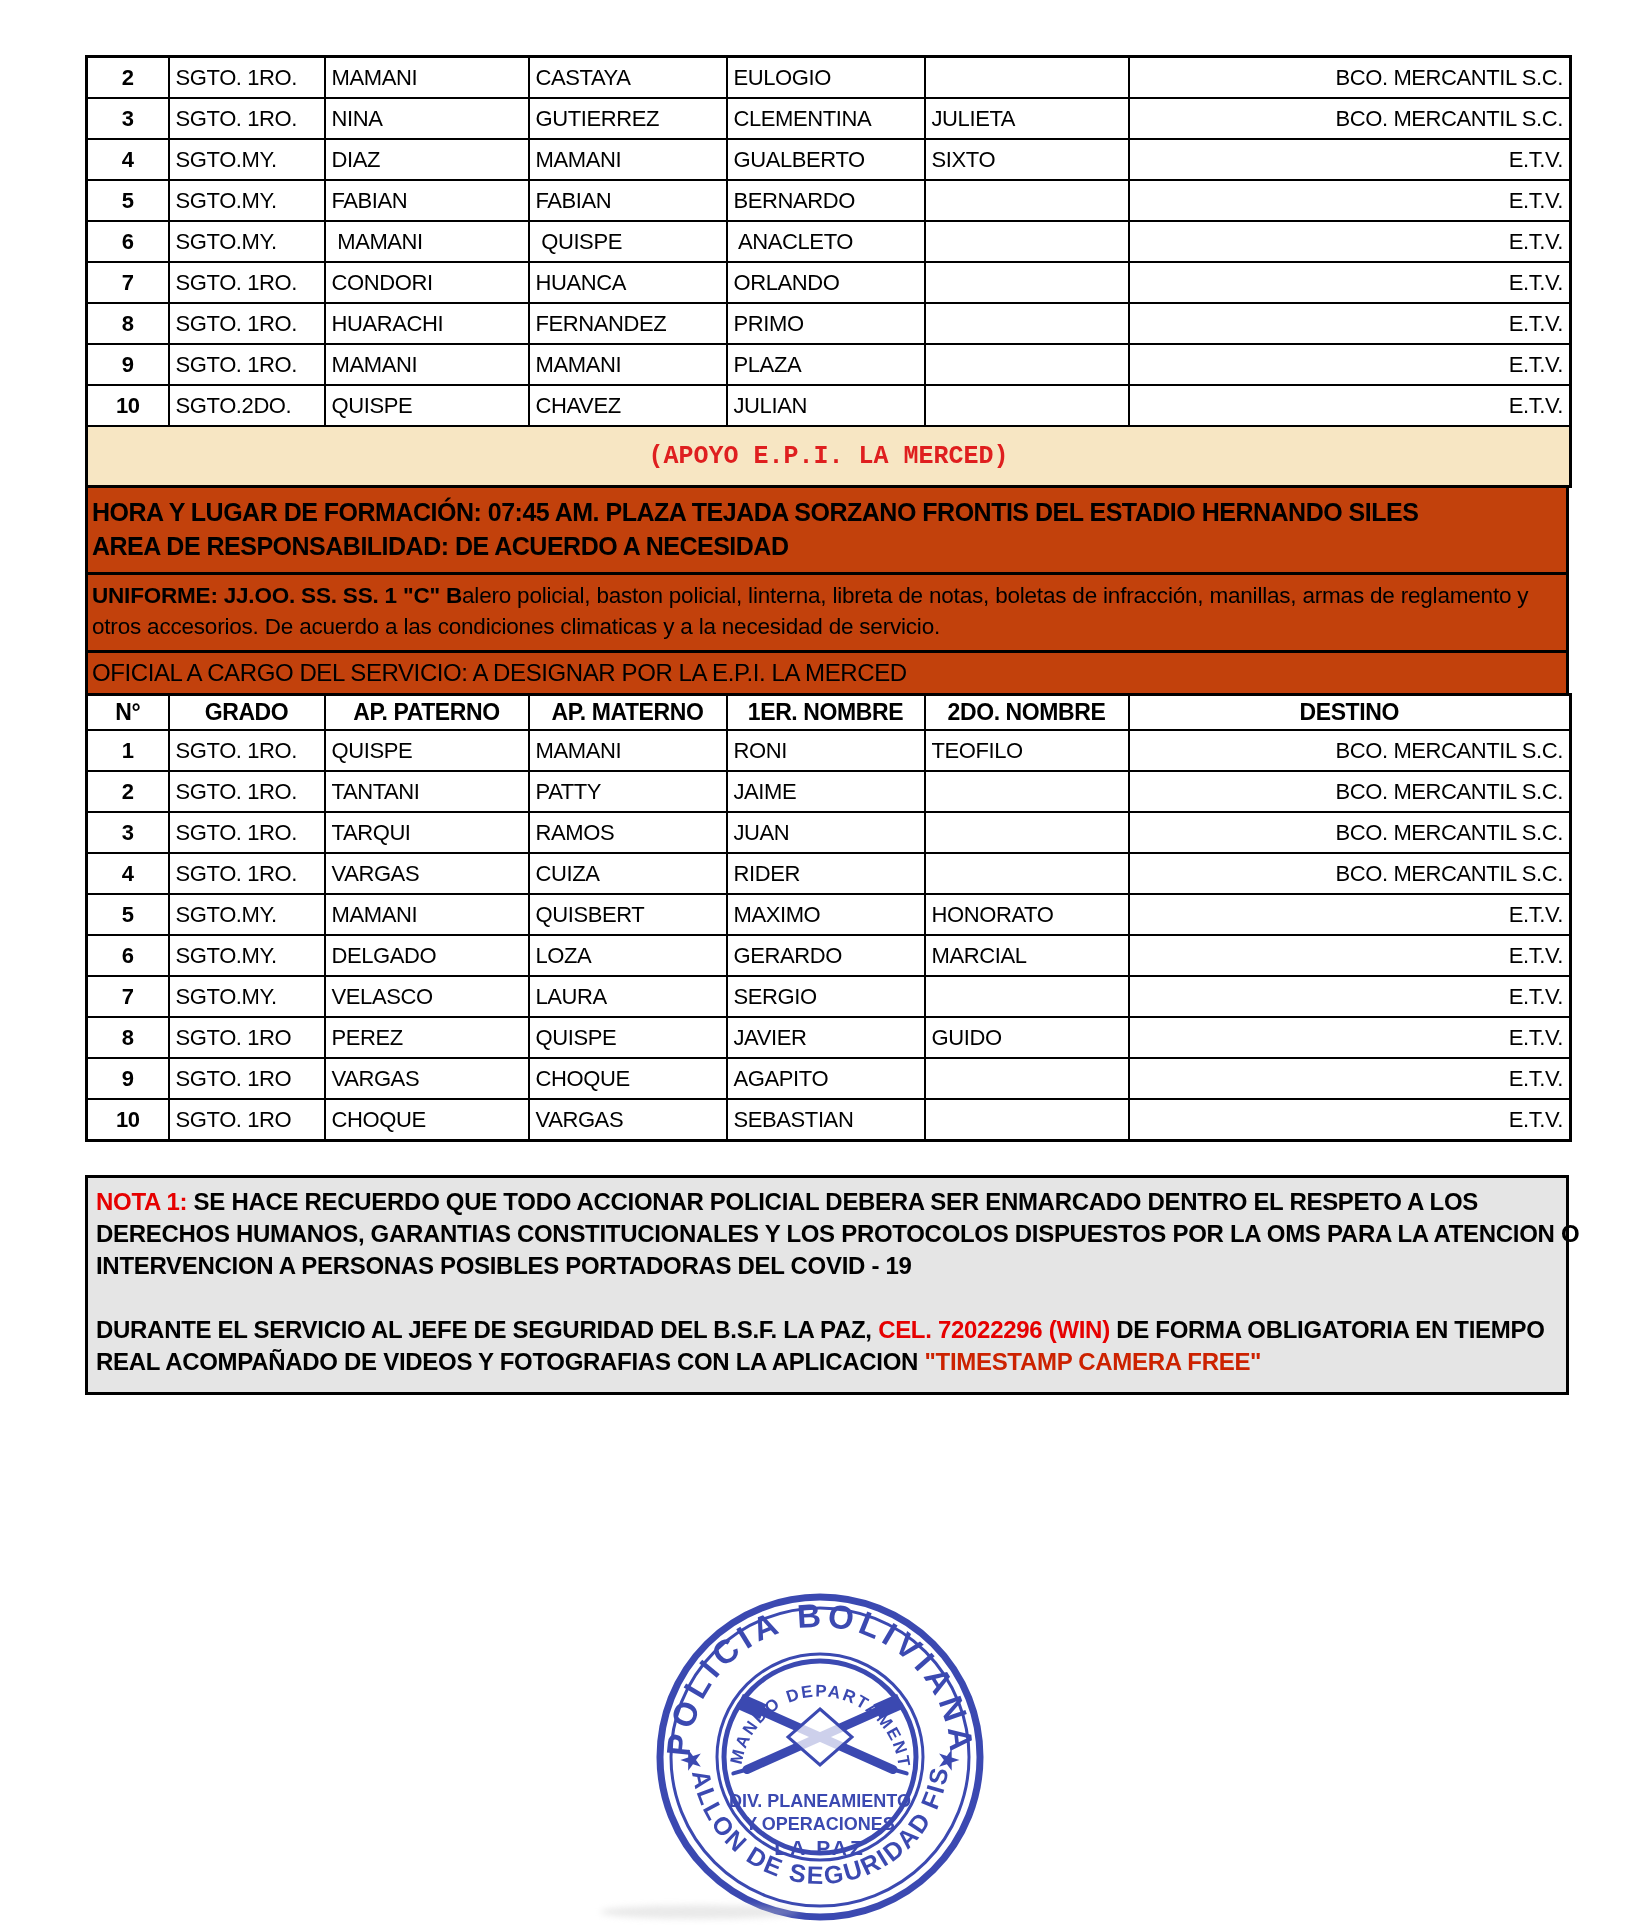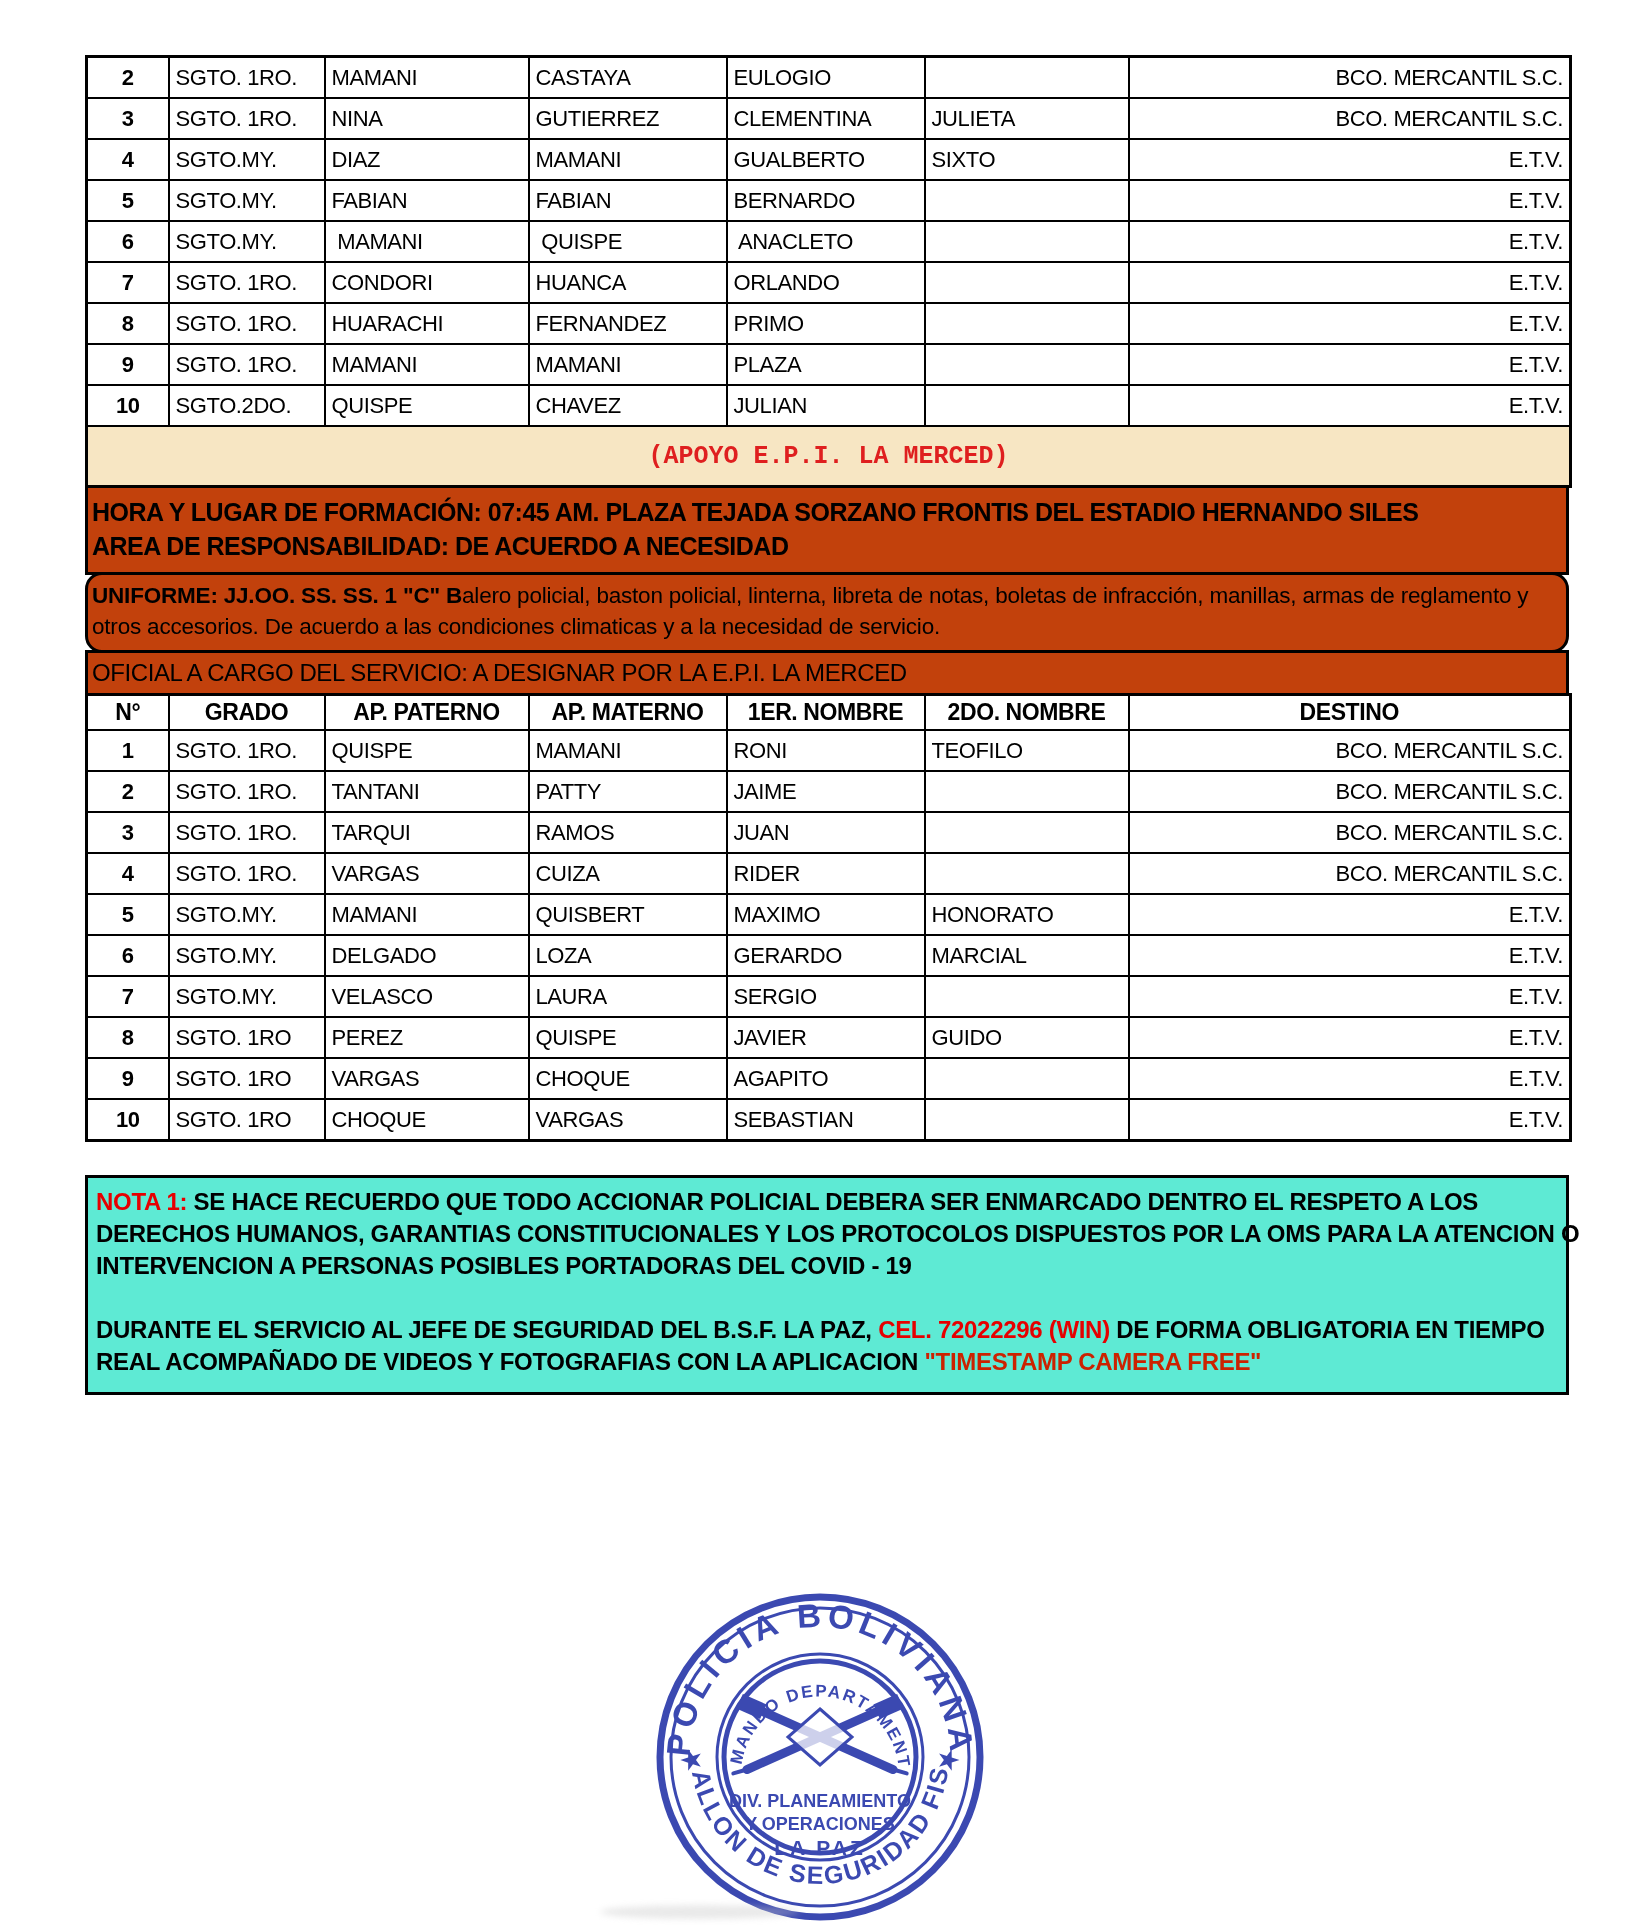--- a/index.html
+++ b/index.html
@@ -12,26 +12,26 @@
        padding:0 6px;height:39px;white-space:pre;overflow:hidden;vertical-align:middle;}
   table.roster td.col-n{text-align:center;font-weight:bold;padding:0;}
   table.roster td.col-dest{text-align:right;}
   table.roster th{font-weight:bold;text-align:center;font-size:23px;height:33px;padding:0 2px;}
   tr.apoyo td{background:#F7E6C3;color:#DF1F1F;font-weight:bold;text-align:center;
        font-size:25px;height:58px;letter-spacing:0;font-family:Liberation Mono, monospace;}
 
   .box{border:3px solid #000;margin-top:-3px;background:#c2410c;}
   .hora-box{padding:7px 4px 9px 4px;}
   .hora-line{font-weight:bold;font-size:25px;line-height:34px;letter-spacing:-0.5px;white-space:nowrap;}
-  .uniforme-box{padding:5px 4px 8px 4px;font-size:22.5px;line-height:31px;letter-spacing:-0.2px;border-radius:17px;}
+  .uniforme-box{padding:5px 4px 8px 4px;font-size:22.5px;line-height:31px;letter-spacing:-0.2px;}
   .uniforme-bold{font-weight:bold;}
   .oficial-box{padding:6px 4px;font-weight:normal;font-size:24px;letter-spacing:-0.4px;white-space:nowrap;}
   .t2wrap{margin-top:-3px;}
 
-  .notes-box{margin-top:33px;border:3px solid #000;background:#5eead4;
+  .notes-box{margin-top:33px;border:3px solid #000;background:#e5e5e5;
        padding:8px 8px 14px 8px;font-weight:bold;font-size:24px;line-height:32px;letter-spacing:-0.3px;}
   .note-line{white-space:nowrap;}
   .note-gap{height:32px;}
   .seg-red{color:#E60000;}
   .seg-darkred{color:#CC2200;}
   .seg-black{color:#000;}
 
   .stamp{position:absolute;left:648px;top:1585px;width:344px;height:344px;opacity:0.92;}
   .smudge{position:absolute;left:600px;top:1905px;width:200px;height:14px;background:#c9c9c9;
        opacity:0.4;border-radius:50%;filter:blur(3px);}

